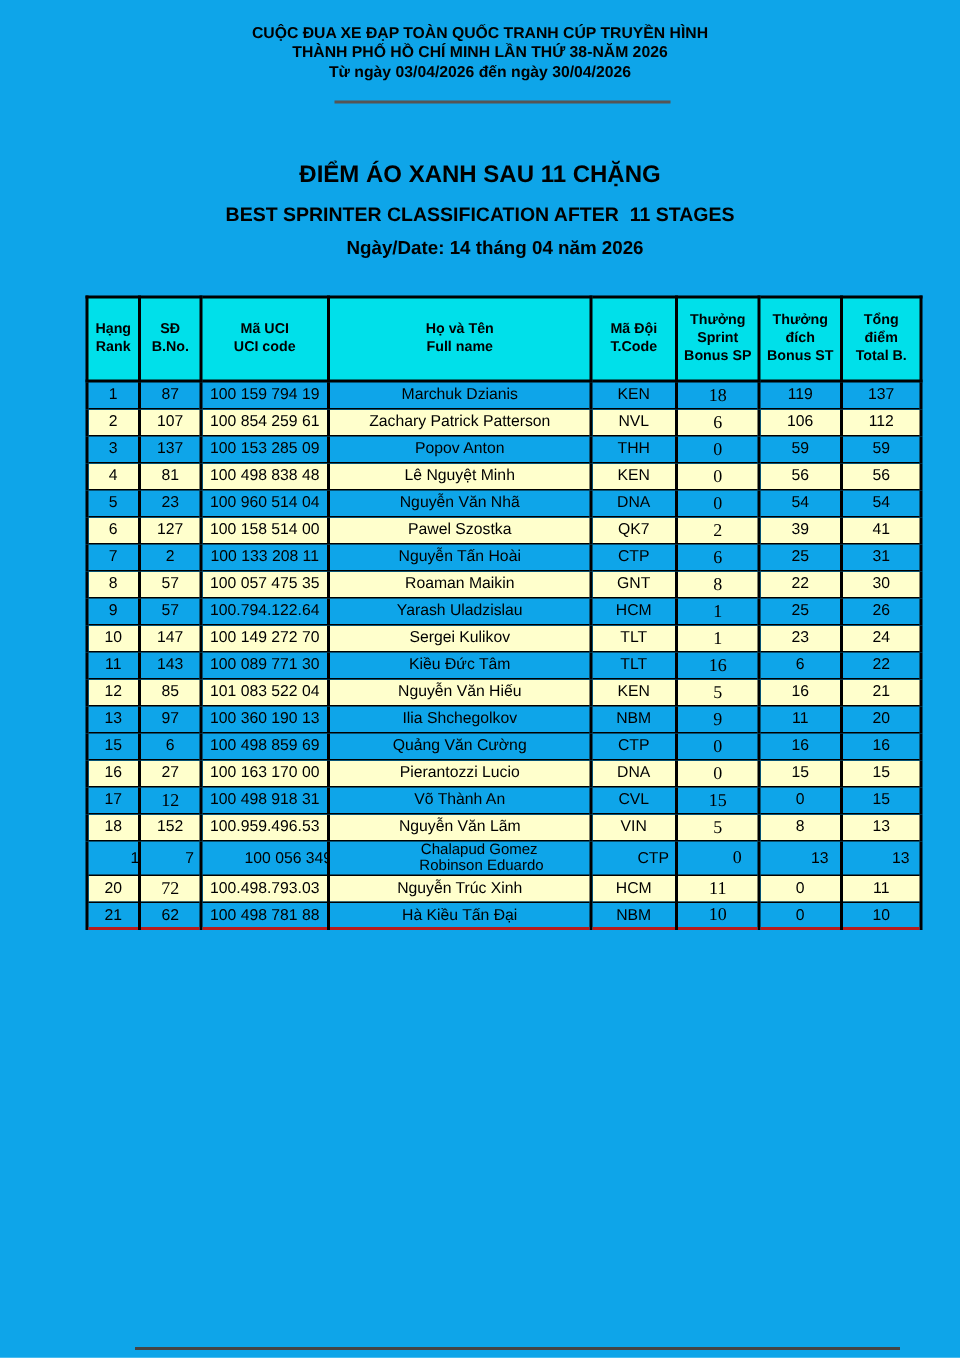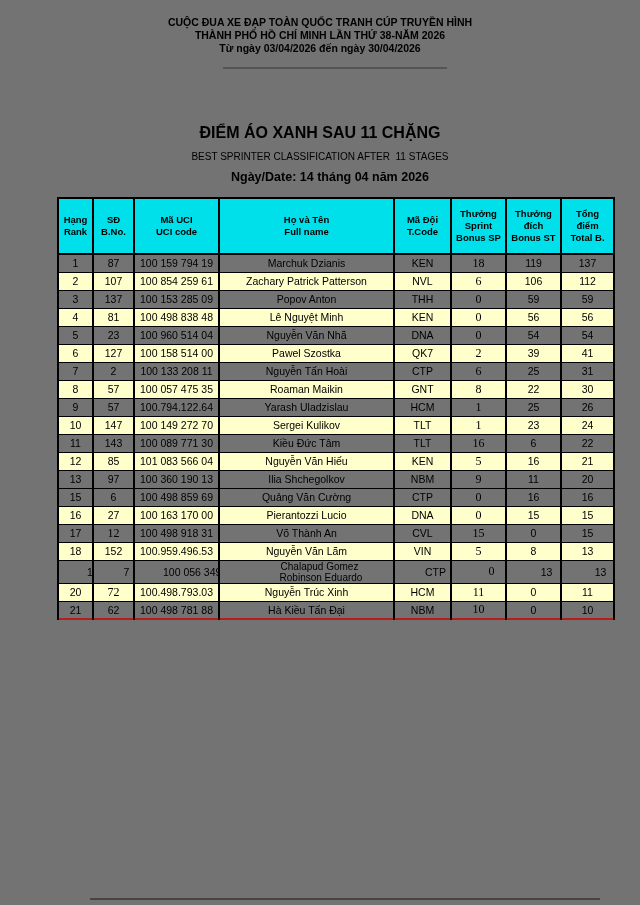--- a/index.html
+++ b/index.html
@@ -1,31 +1,31 @@
 <!DOCTYPE html>
 <html><head>
 <meta charset="utf-8">
 <style>
   * { margin: 0; padding: 0; box-sizing: border-box; }
   body { background: #ffffff; font-family: "Liberation Sans", sans-serif; color: #000; }
   .page {
     position: relative; width: 640px; height: 905px;
-    background: #737373; overflow: hidden;
+    background: #0ea5e9; overflow: hidden;
   }
   .doc-header {
     position: absolute; top: 16px; left: 0; width: 100%;
     text-align: center; font-weight: bold; font-size: 10.5px; line-height: 13px;
   }
   .header-rule {
     position: absolute; top: 67px; left: 223px; width: 224px; height: 2px;
     background: #555;
   }
-  .title-block { position: absolute; top: 124px; left: 0; width: 100%; text-align: center; }
+  .title-block { position: absolute; top: 108px; left: 0; width: 100%; text-align: center; }
   .title-vi { font-weight: bold; font-size: 16px; white-space: pre-wrap; }
-  .title-en { font-weight: normal; font-size: 10px; margin-top: 9px; white-space: pre-wrap; }
+  .title-en { font-weight: bold; font-size: 13px; margin-top: 9px; white-space: pre-wrap; }
   .date-line { font-weight: bold; font-size: 12.5px; margin-top: 8px; padding-left: 20px; }
   table.results {
     position: absolute; top: 197px; left: 57px; width: 556px;
     border-collapse: collapse; table-layout: fixed;
     font-size: 10.5px;
   }
   table.results th {
     background: #00E0EA; border: 2px solid #000; font-weight: bold;
     font-size: 9.5px; line-height: 12px; height: 56px; text-align: center;
     vertical-align: middle; padding: 0 1px;
@@ -217,21 +217,21 @@
             <div>Kiều Đức Tâm</div>
           </td>
           <td>TLT</td>
           <td class="serif-num">16</td>
           <td>6</td>
           <td>22</td>
         </tr>
         <tr class="alt">
           <td>12</td>
           <td>85</td>
-          <td>101 083 566 04</td>
+          <td>101 083 522 04</td>
           <td class="name-cell">
             <div>Nguyễn Văn Hiếu</div>
           </td>
           <td>KEN</td>
           <td class="serif-num">5</td>
           <td>16</td>
           <td>21</td>
         </tr>
         <tr>
           <td>13</td>

